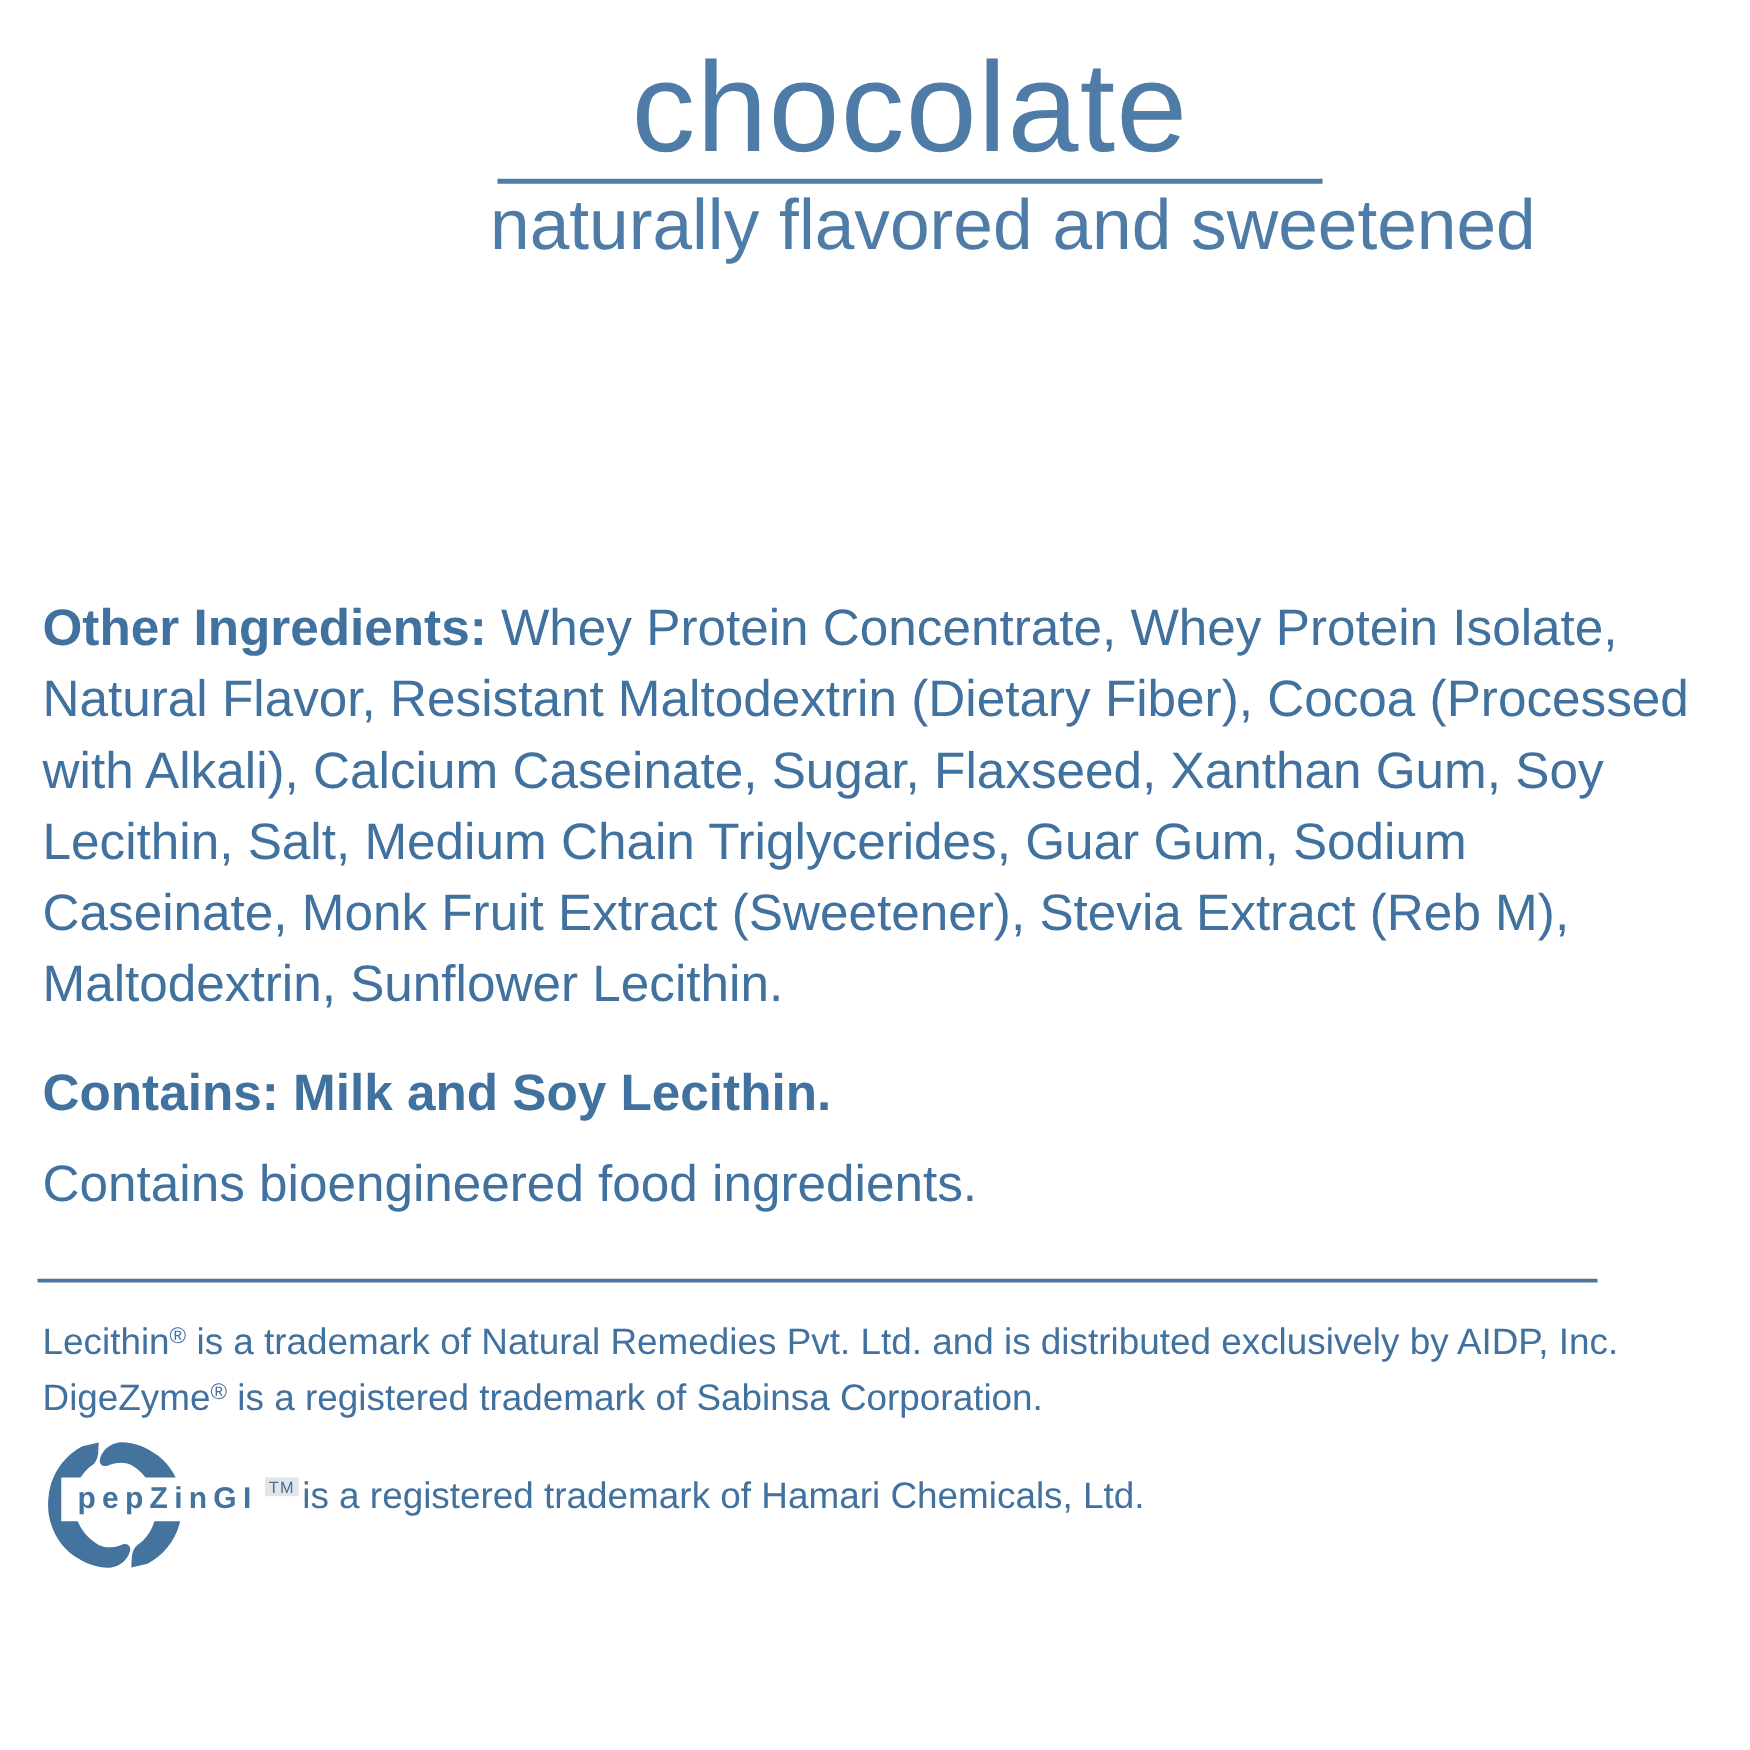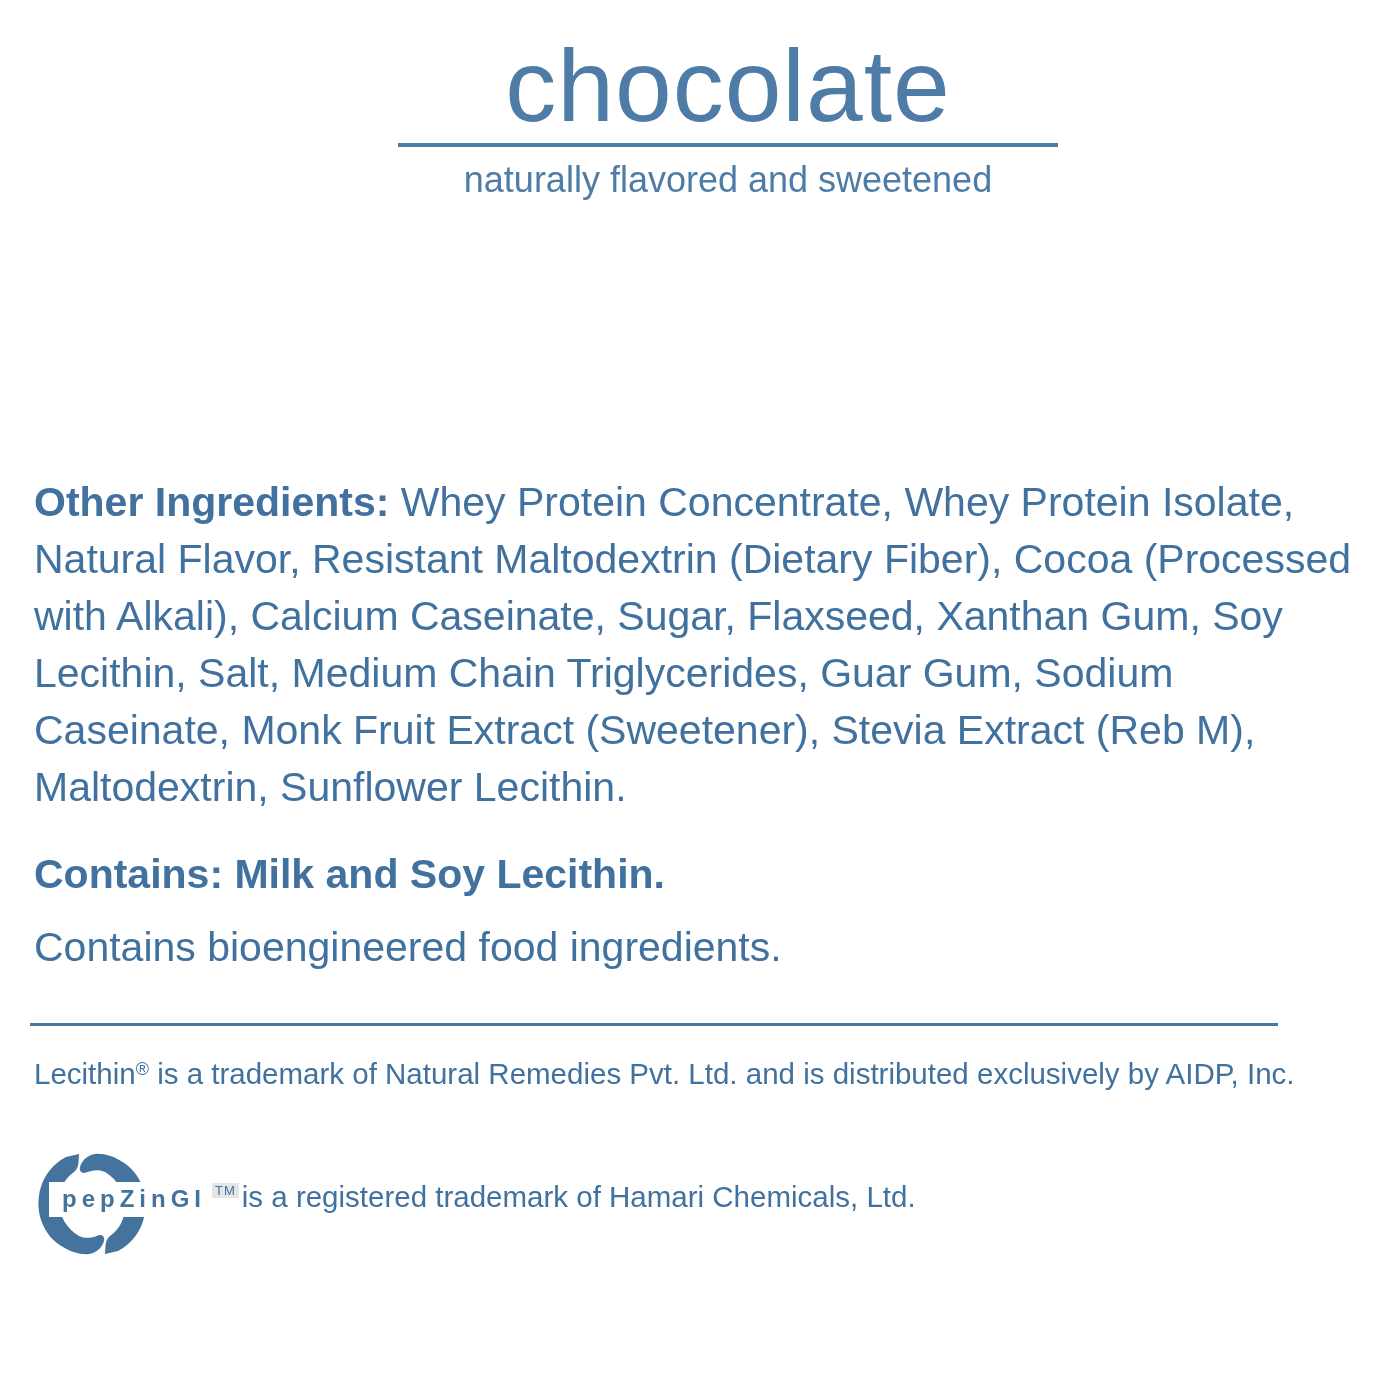--- a/index.html
+++ b/index.html
@@ -4,21 +4,21 @@
 <style>
   html,body{margin:0;padding:0;background:#ffffff;}
   .canvas{
     position:relative;width:1400px;height:1400px;background:var(--background,#ffffff);
     font-family:"Liberation Sans",sans-serif;color:var(--text_blue,#41719e);overflow:hidden;padding-left:40px;
   }
   
   .header{position:absolute;left:392px;top:34px;width:672px;text-align:center;color:var(--title_blue,#4e7ca7);}
   .title-line{font-size:102px;line-height:104px;font-weight:300;letter-spacing:1px;white-space:nowrap;}
   .title-underline{width:660px;height:0;border-top:4px solid var(--title_blue,#4e7ca7);margin:5px auto 0 auto;}
-  .subtitle{font-size:36px;line-height:48px;margin-top:9px;font-weight:300;white-space:nowrap;}
+  .subtitle{font-size:57px;line-height:48px;margin-top:9px;font-weight:300;white-space:nowrap;}
   
   .ingredients{position:absolute;left:34px;top:474px;width:1338px;font-size:41px;line-height:57px;}
   .bold{font-weight:700;}
   .allergens{position:absolute;left:34px;top:848px;width:1338px;font-size:41px;line-height:52px;font-weight:700;}
   .bio{position:absolute;left:34px;top:921px;width:1338px;font-size:41px;line-height:52px;}
   
   .divider{position:absolute;left:30px;top:1023px;width:1248px;height:0;border-top:3px solid var(--divider_blue,#4c779c);}
   .tmline{position:absolute;left:34px;font-size:29.5px;line-height:36px;white-space:nowrap;}
   #tm-gutgard{top:1056px;}
   #tm-digezyme{top:1101px;}
@@ -43,20 +43,21 @@
   <div class="ingredients"><span class="bold">Other Ingredients:</span><span> Whey Protein Concentrate, Whey Protein Isolate, Natural Flavor, Resistant Maltodextrin (Dietary Fiber), Cocoa (Processed with Alkali), Calcium Caseinate, Sugar, Flaxseed, Xanthan Gum, Soy Lecithin, Salt, Medium Chain Triglycerides, Guar Gum, Sodium Caseinate, Monk Fruit Extract (Sweetener), Stevia Extract (Reb M), Maltodextrin, Sunflower Lecithin.</span></div>
 
   <div class="allergens">Contains: Milk and Soy Lecithin.</div>
 
   <div class="bio">Contains bioengineered food ingredients.</div>
 
   <div class="divider"></div>
 
   <div class="tmline" id="tm-gutgard"><span>Lecithin</span><sup class="reg">®</sup><span> is a trademark of Natural Remedies Pvt. Ltd. and is distributed exclusively by AIDP, Inc.</span></div>
 
+  <div class="tmline" id="tm-digezyme"><span>DigeZyme</span><sup class="reg">®</sup><span> is a registered trademark of Sabinsa Corporation.</span></div>
 
   <svg class="pepzin-logo" viewBox="0 0 118 108" xmlns="http://www.w3.org/2000/svg" aria-hidden="true">
     <g fill="var(--logo_blue,#44739e)">
       <path id="hookA" d="M 33 7
         C 19 14, 8 29, 6 46
         C 3 66, 12 87, 30 97
         C 38 102, 48 105, 56 104
         C 63 103, 69 98, 71 91
         C 72 87, 69 84, 65 85.5
         C 59 88, 52 89, 46 86

